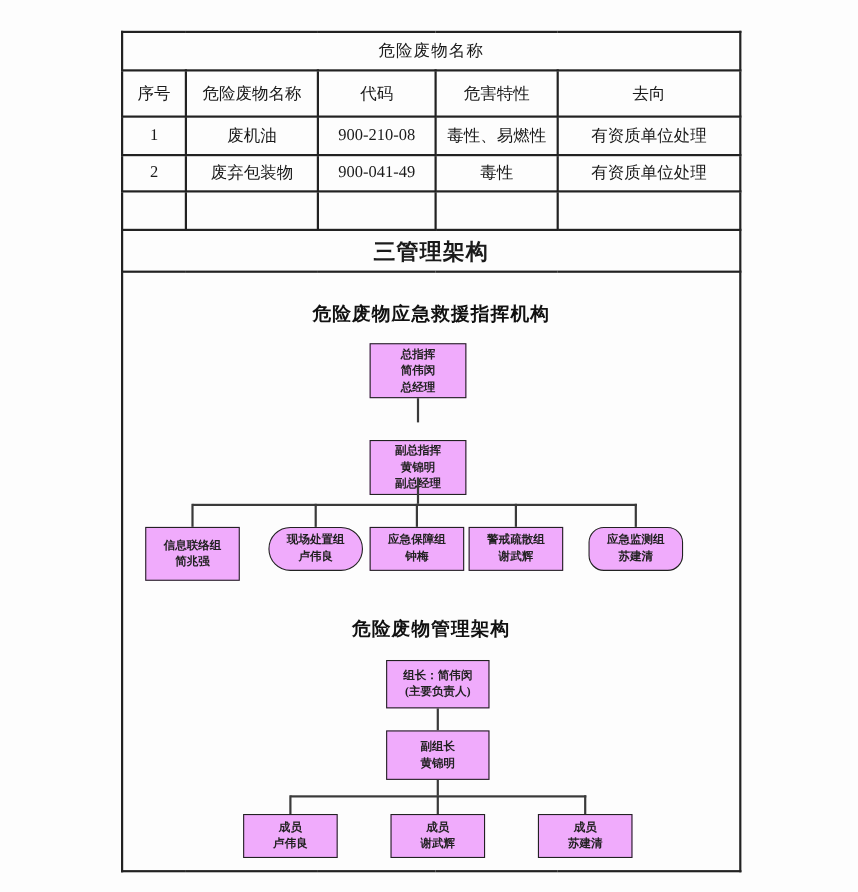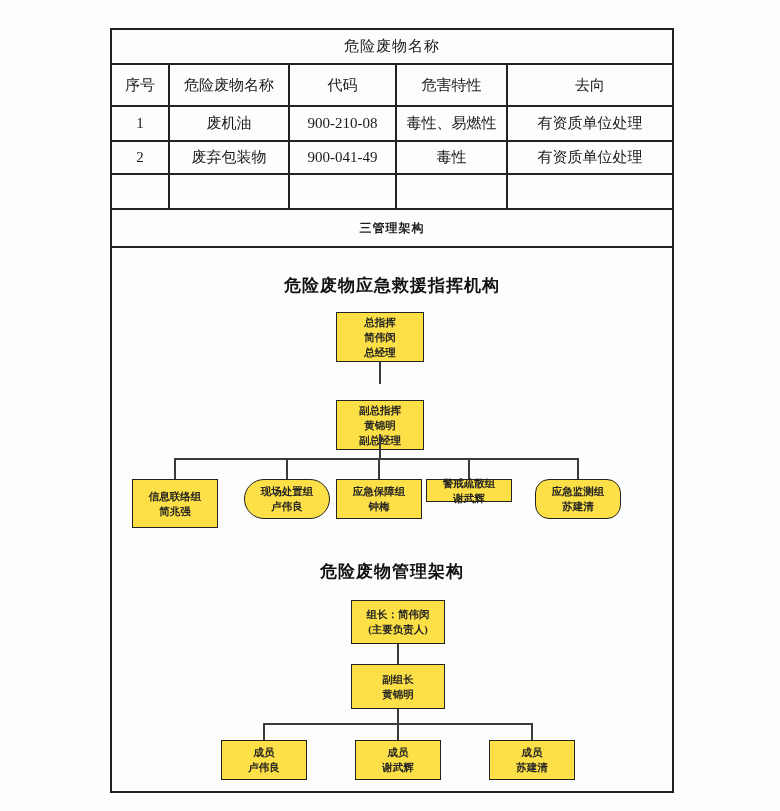--- a/index.html
+++ b/index.html
@@ -25,39 +25,39 @@
     overflow: hidden;
   }
   .title-row td { height: 35px; font-size: 15px; letter-spacing: 1px; }
   .header-row td { height: 42px; }
   .data-row td { height: 35px; }
   .data-row2 td { height: 33px; }
   .empty-row td { height: 35px; }
   .section-row td {
     height: 38px;
     font-family: "Liberation Sans", "DejaVu Sans", sans-serif;
-    font-weight: bold; font-size: 12px; letter-spacing: 1px;
+    font-weight: bold; font-size: 20px; letter-spacing: 1px;
   }
   .chart-cell {
     height: 545px;
     position: relative;
     padding: 0 !important;
     vertical-align: top;
   }
   .chart-title {
     position: absolute; left: 0; width: 100%;
     text-align: center;
     font-family: Liberation Sans, sans-serif;
     font-weight: bold; font-size: 17px; letter-spacing: 1px;
     color: #111;
   }
   .obox {
     position: absolute;
     border: 1.5px solid #222;
-    background: #fde047;
+    background: #f0abfc;
     display: flex; flex-direction: column;
     align-items: center; justify-content: center;
     font-weight: bold; font-size: 10.5px; line-height: 15px;
     text-align: center; color: #222;
   }
   .vline { position: absolute; width: 1.5px; background: #3a3a3a; }
   .hline { position: absolute; height: 1.5px; background: #3a3a3a; }
 </style>
 </head>
 <body>
@@ -138,21 +138,21 @@
             <div>简兆强</div>
           </div>
           <div class="obox" style="left:132px; top:231px; width:86px; height:40px;border-radius:20px;">
             <div>现场处置组</div>
             <div>卢伟良</div>
           </div>
           <div class="obox" style="left:224px; top:231px; width:86px; height:40px;">
             <div>应急保障组</div>
             <div>钟梅</div>
           </div>
-          <div class="obox" style="left:314px; top:231px; width:86px; height:23px;">
+          <div class="obox" style="left:314px; top:231px; width:86px; height:40px;">
             <div>警戒疏散组</div>
             <div>谢武辉</div>
           </div>
           <div class="obox" style="left:423px; top:231px; width:86px; height:40px;border-radius:14px;">
             <div>应急监测组</div>
             <div>苏建清</div>
           </div>
         </div>
 
         <div>

